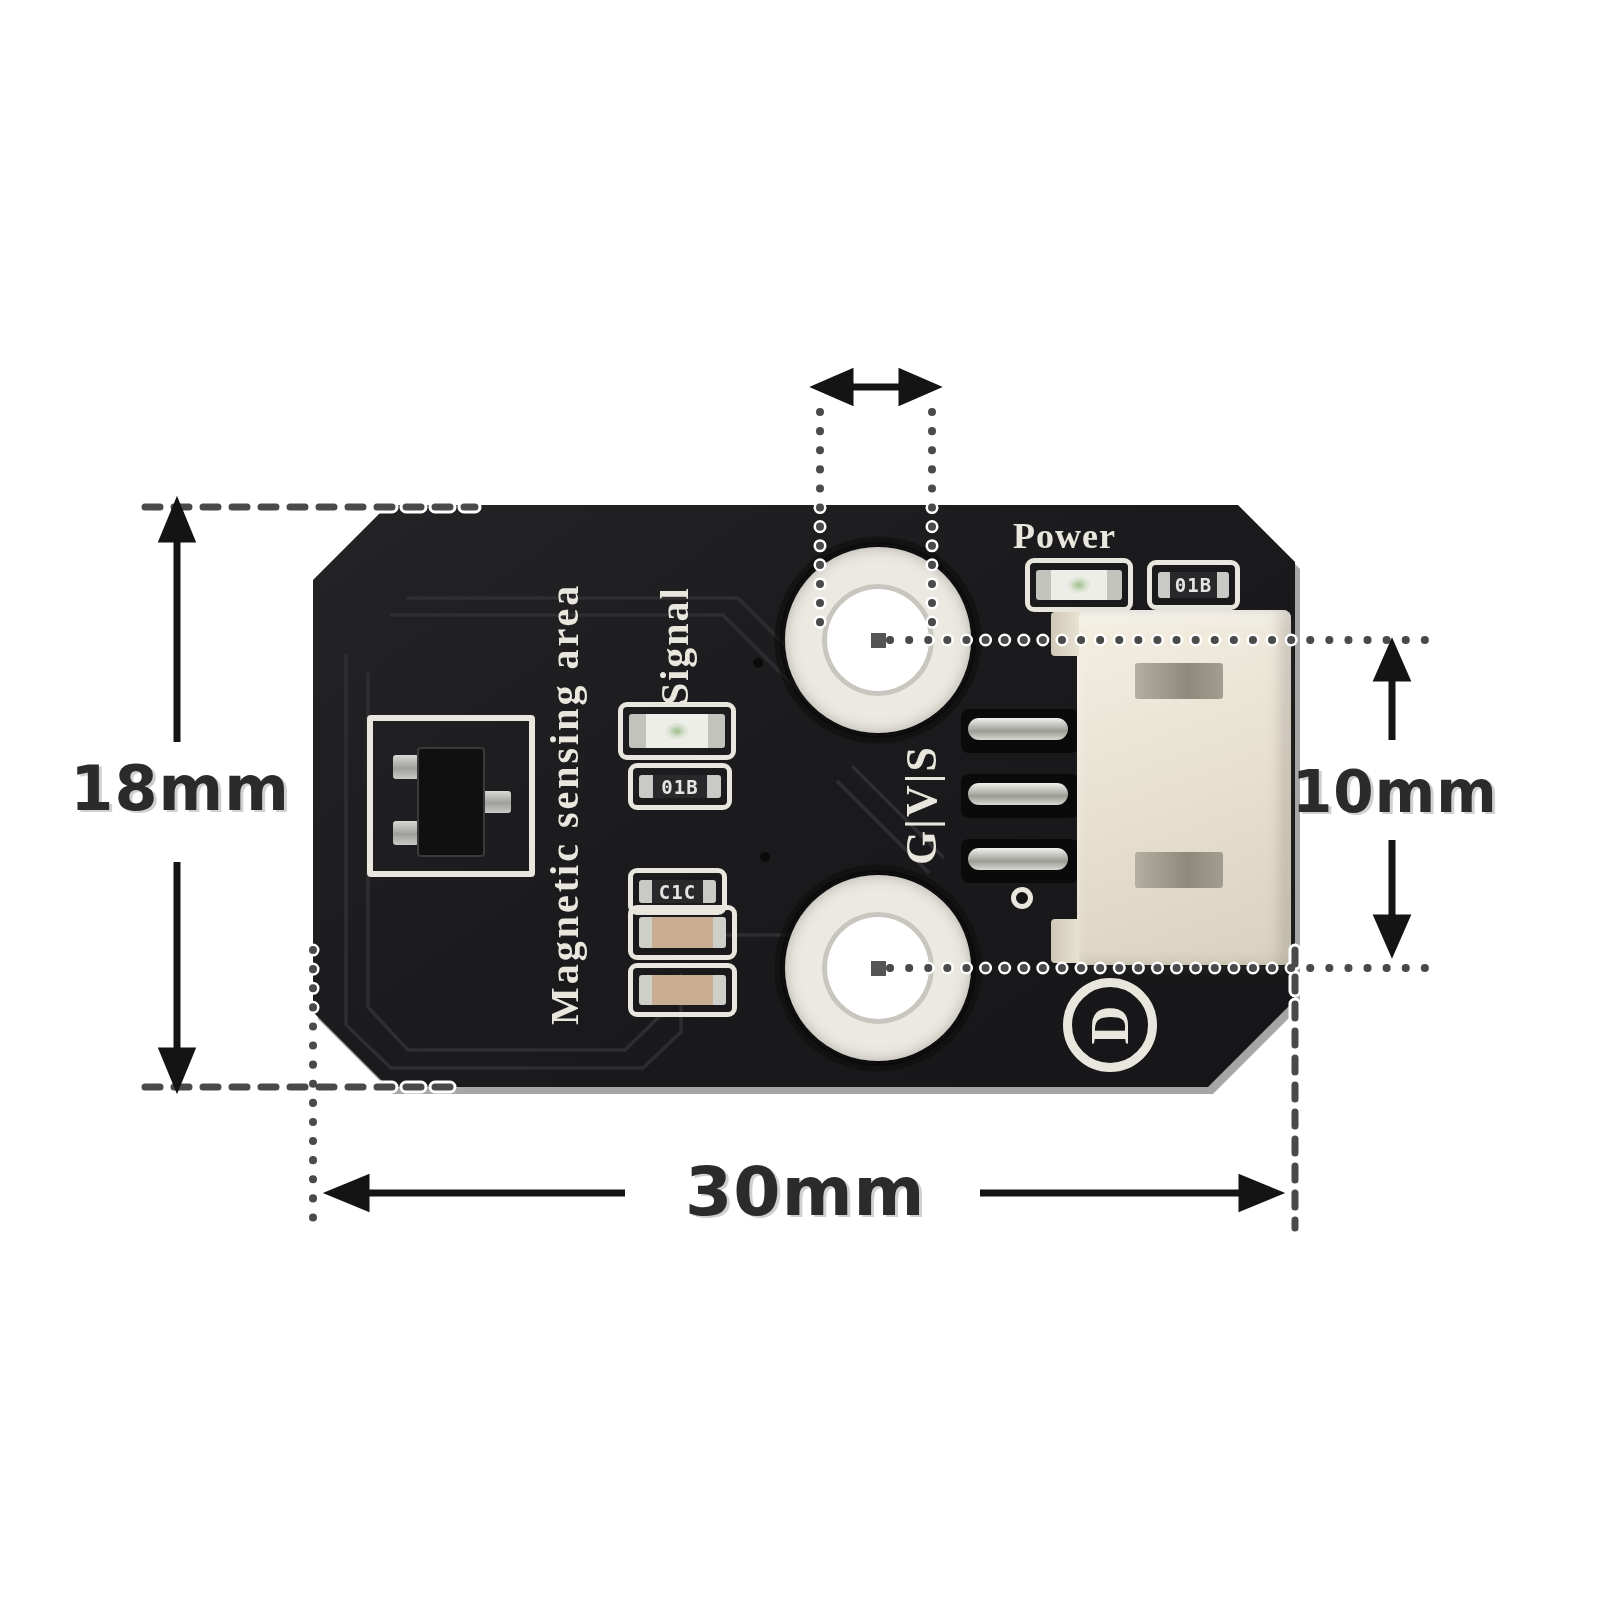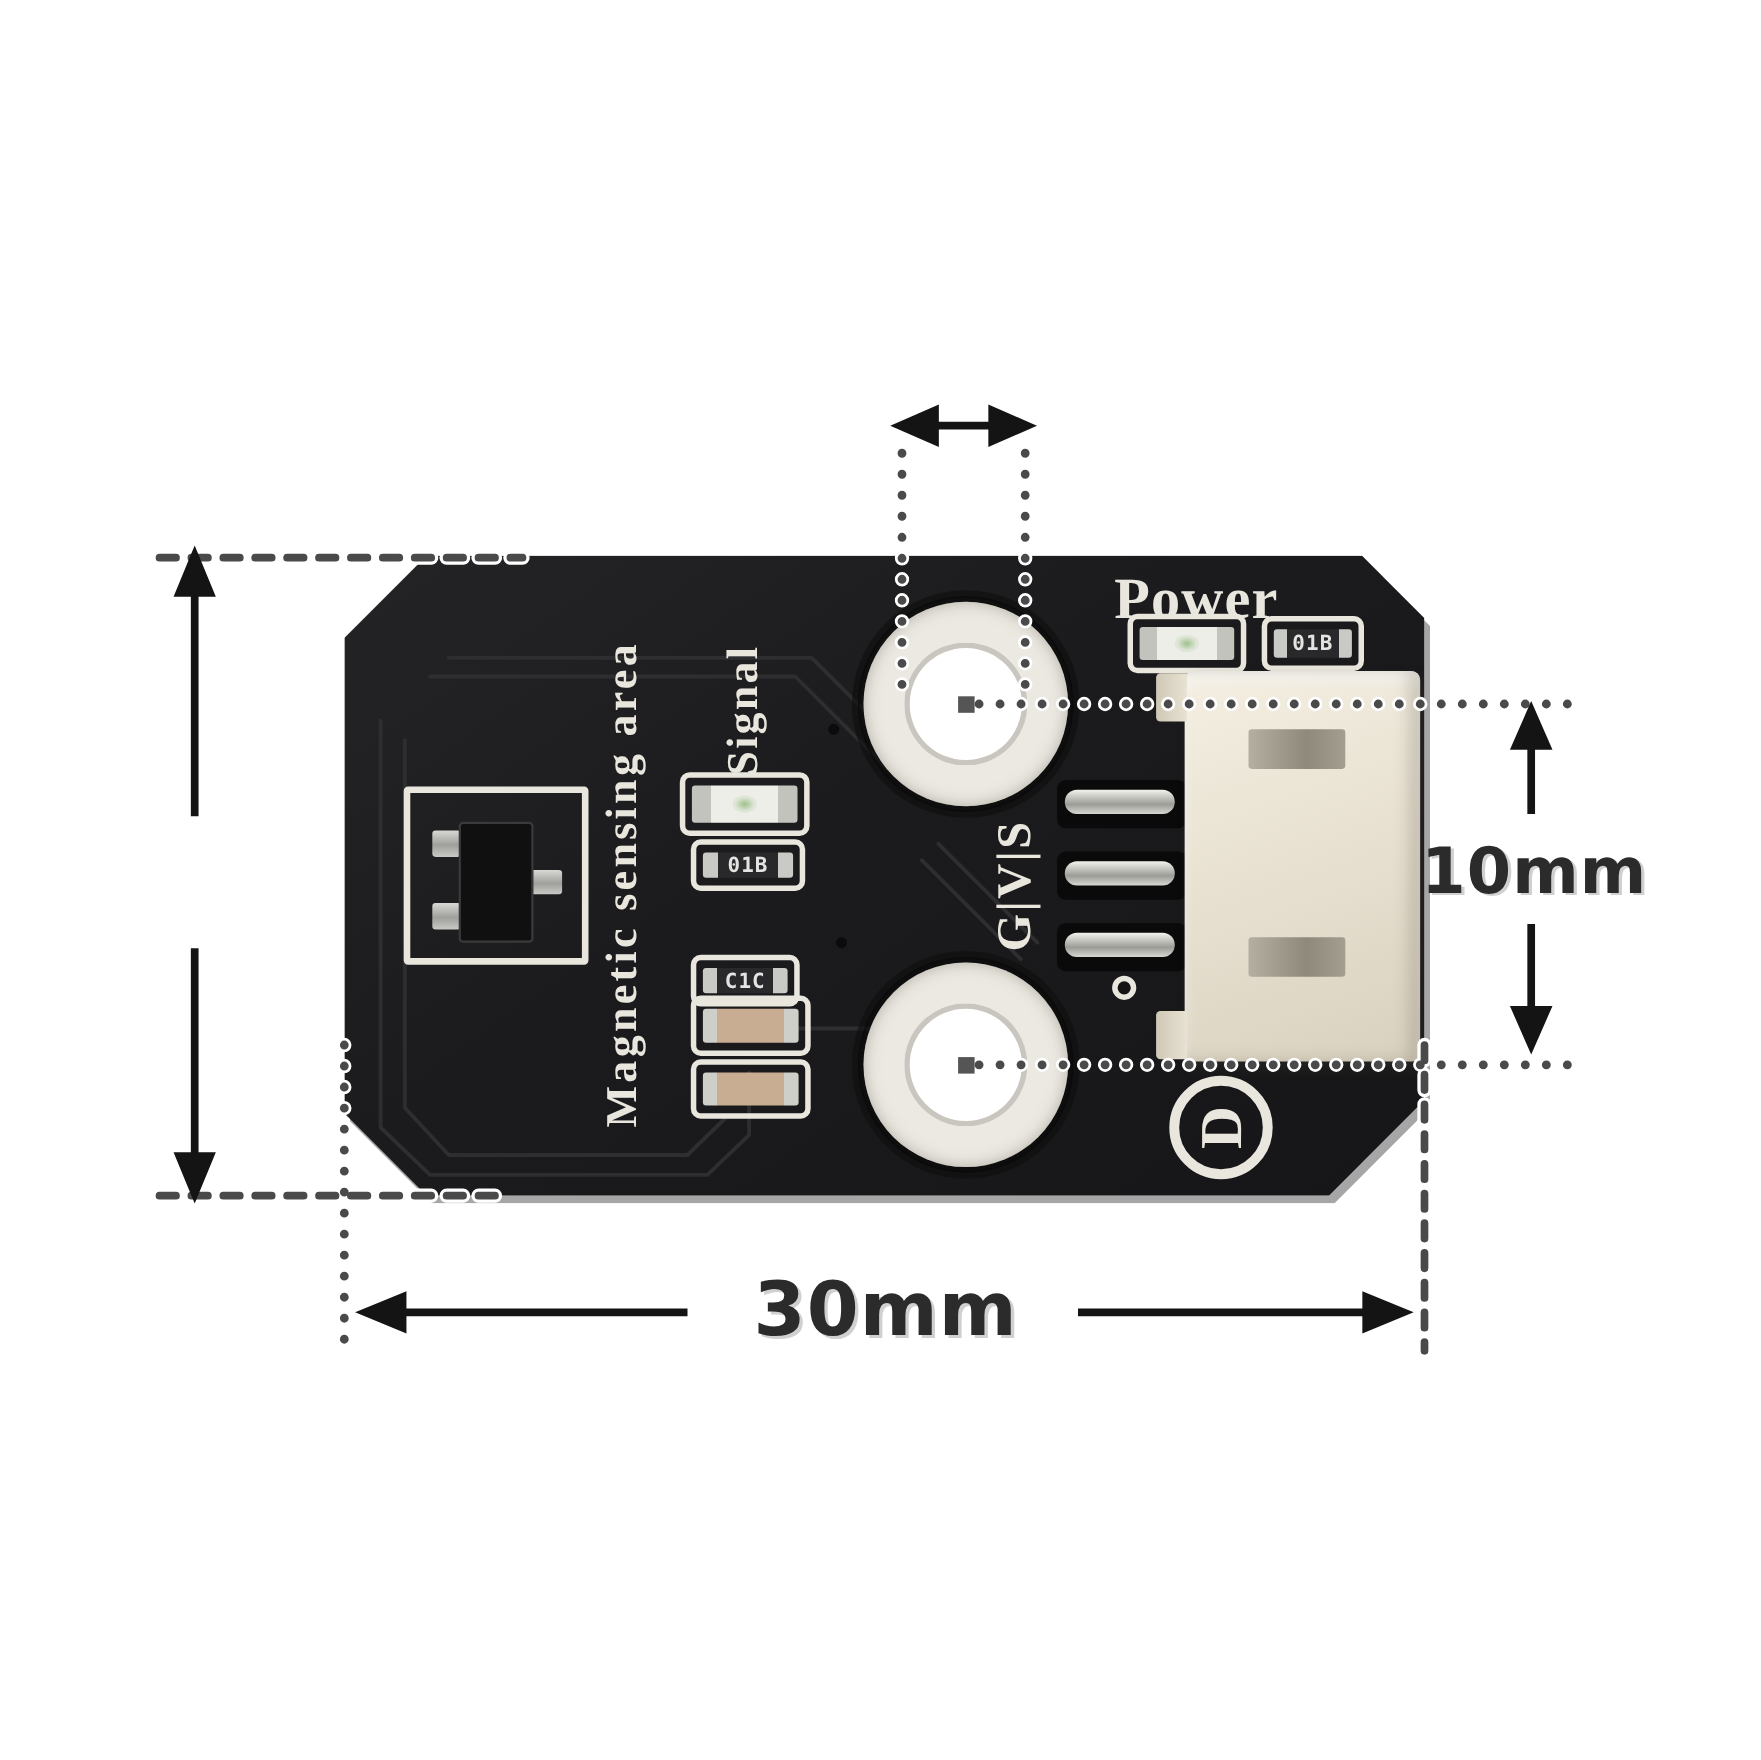--- a/index.html
+++ b/index.html
@@ -14,21 +14,21 @@
   .board{position:absolute;left:313px;top:505px;width:982px;height:582px;
     background:linear-gradient(145deg,#242426,#1b1b1d 45%,#161618);
     clip-path:polygon(75px 0,925px 0,982px 57px,982px 495px,895px 582px,75px 582px,0 507px,0 75px);}
   .tracesvg{position:absolute;left:0;top:0;}
   
   .silk{color:#e9e6dd;font-family:"Liberation Serif","DejaVu Serif",serif;font-weight:700;}
   .vtext{writing-mode:vertical-rl;transform:rotate(180deg);}
   .t-sense{position:absolute;left:228px;top:42px;height:478px;font-size:40px;letter-spacing:3px;}
   .t-signal{position:absolute;left:338px;top:60px;height:140px;font-size:40px;letter-spacing:2px;}
   .t-gvs{position:absolute;left:583px;top:220px;height:140px;font-size:44px;letter-spacing:2px;}
-  .t-power{position:absolute;left:700px;top:10px;width:150px;font-size:53px;letter-spacing:1px;}
+  .t-power{position:absolute;left:700px;top:10px;width:150px;font-size:36px;letter-spacing:1px;}
   
   .sense-box{position:absolute;left:54px;top:210px;width:156px;height:150px;border:6px solid #e9e6dd;border-radius:4px;}
   .sensor-body{position:absolute;left:104px;top:242px;width:64px;height:106px;background:#101011;border:2px solid #3a3a3c;border-radius:4px;}
   .lead{position:absolute;background:linear-gradient(180deg,#d8d8d4,#9f9f9b 55%,#c9c9c5);border-radius:3px;}
   
   .comp{position:absolute;border:5px solid #e9e6dd;border-radius:9px;}
   .comp .body{position:absolute;left:6px;right:6px;top:7px;bottom:7px;border-radius:3px;}
   .body-res{background:linear-gradient(90deg,#c9c9c5 0 17%,#29292b 17% 83%,#c9c9c5 83% 100%);
             color:#e4e4e2;font-size:19px;font-weight:700;display:flex;align-items:center;justify-content:center;
             letter-spacing:1px;font-family:"DejaVu Sans Mono",monospace;}
@@ -188,16 +188,17 @@
       <line x1="1392" y1="840" x2="1392" y2="922"></line>
       <polygon points="1392,646 1378,678 1406,678"></polygon>
       <polygon points="1392,950 1378,918 1406,918"></polygon>
       <line x1="360" y1="1193" x2="625" y2="1193"></line>
       <line x1="980" y1="1193" x2="1248" y2="1193"></line>
       <polygon points="332,1193 366,1179 366,1207"></polygon>
       <polygon points="1276,1193 1242,1179 1242,1207"></polygon>
     </g>
   </svg>
 
+  <div class="dim-label lbl-18mm">18mm</div>
   <div class="dim-label lbl-10mm">10mm</div>
   <div class="dim-label lbl-30mm">30mm</div>
 
 </div>
 
 </body></html>

